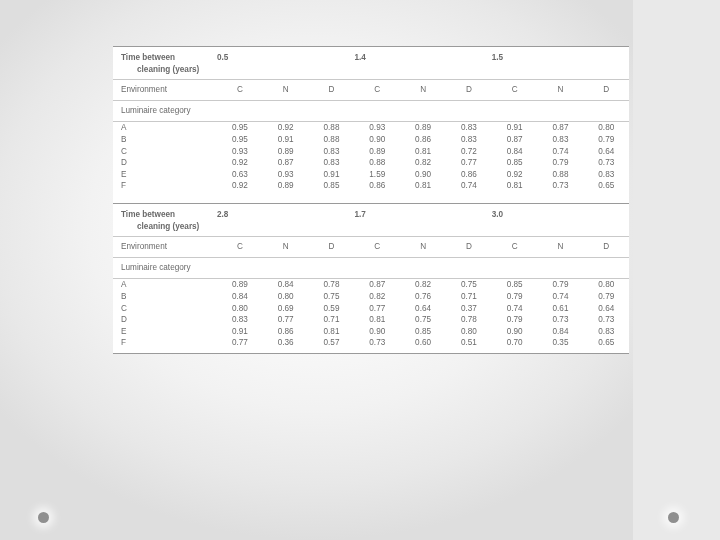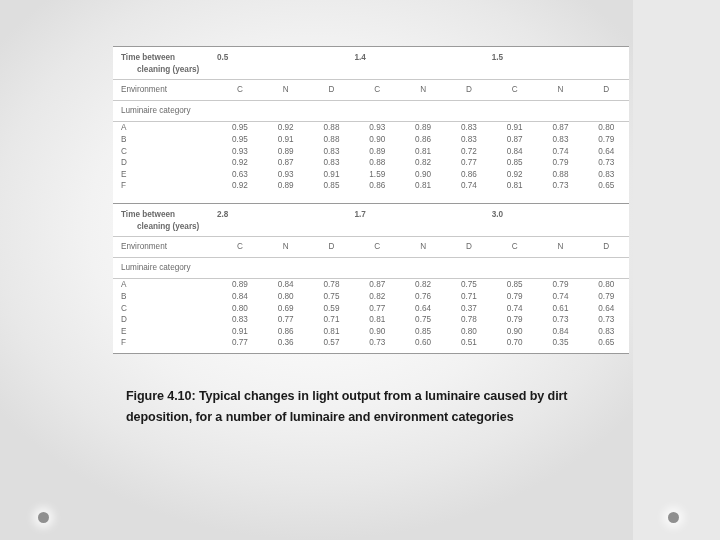--- a/index.html
+++ b/index.html
@@ -362,18 +362,17 @@
           <td class="td-val">0.51</td>
           <td class="td-val">0.70</td>
           <td class="td-val">0.35</td>
           <td class="td-val">0.65</td>
         </tr>
 
       </tbody>
     </table>
   </div>
 
-  <div class="caption">Figure 4.10: Typical changes in light output from a luminaire caused by dirt deposition, for a number of luminaire and environment categories</div>
 
   <div class="corner-dot left"></div>
   <div class="corner-dot right"></div>
 
 </div>
 
 </body></html>

